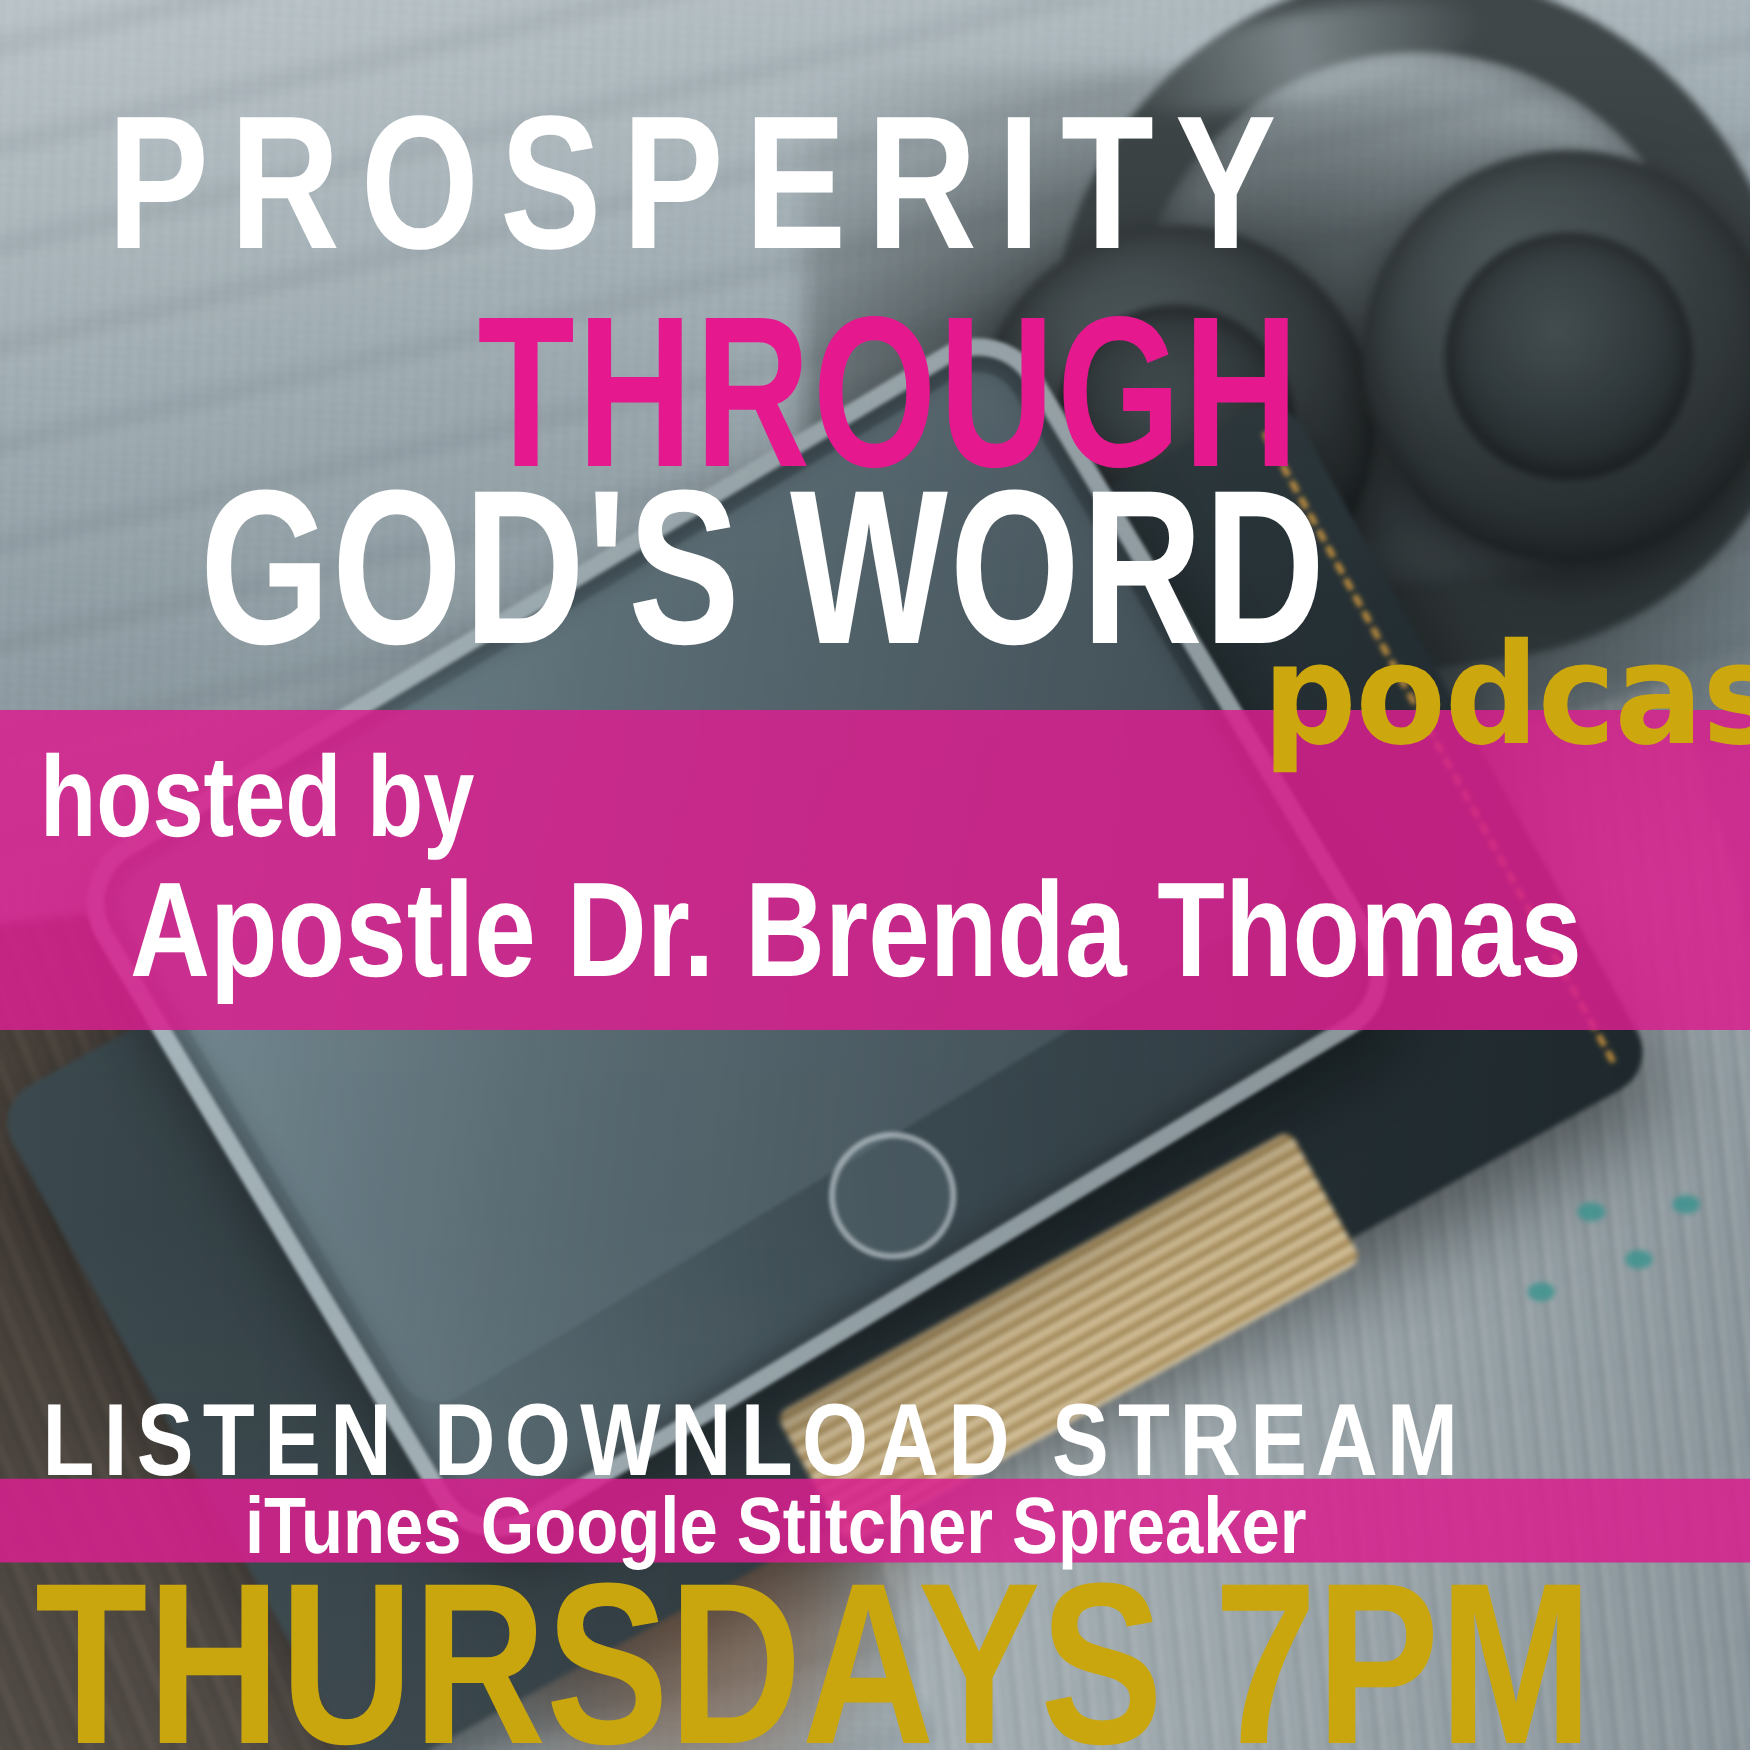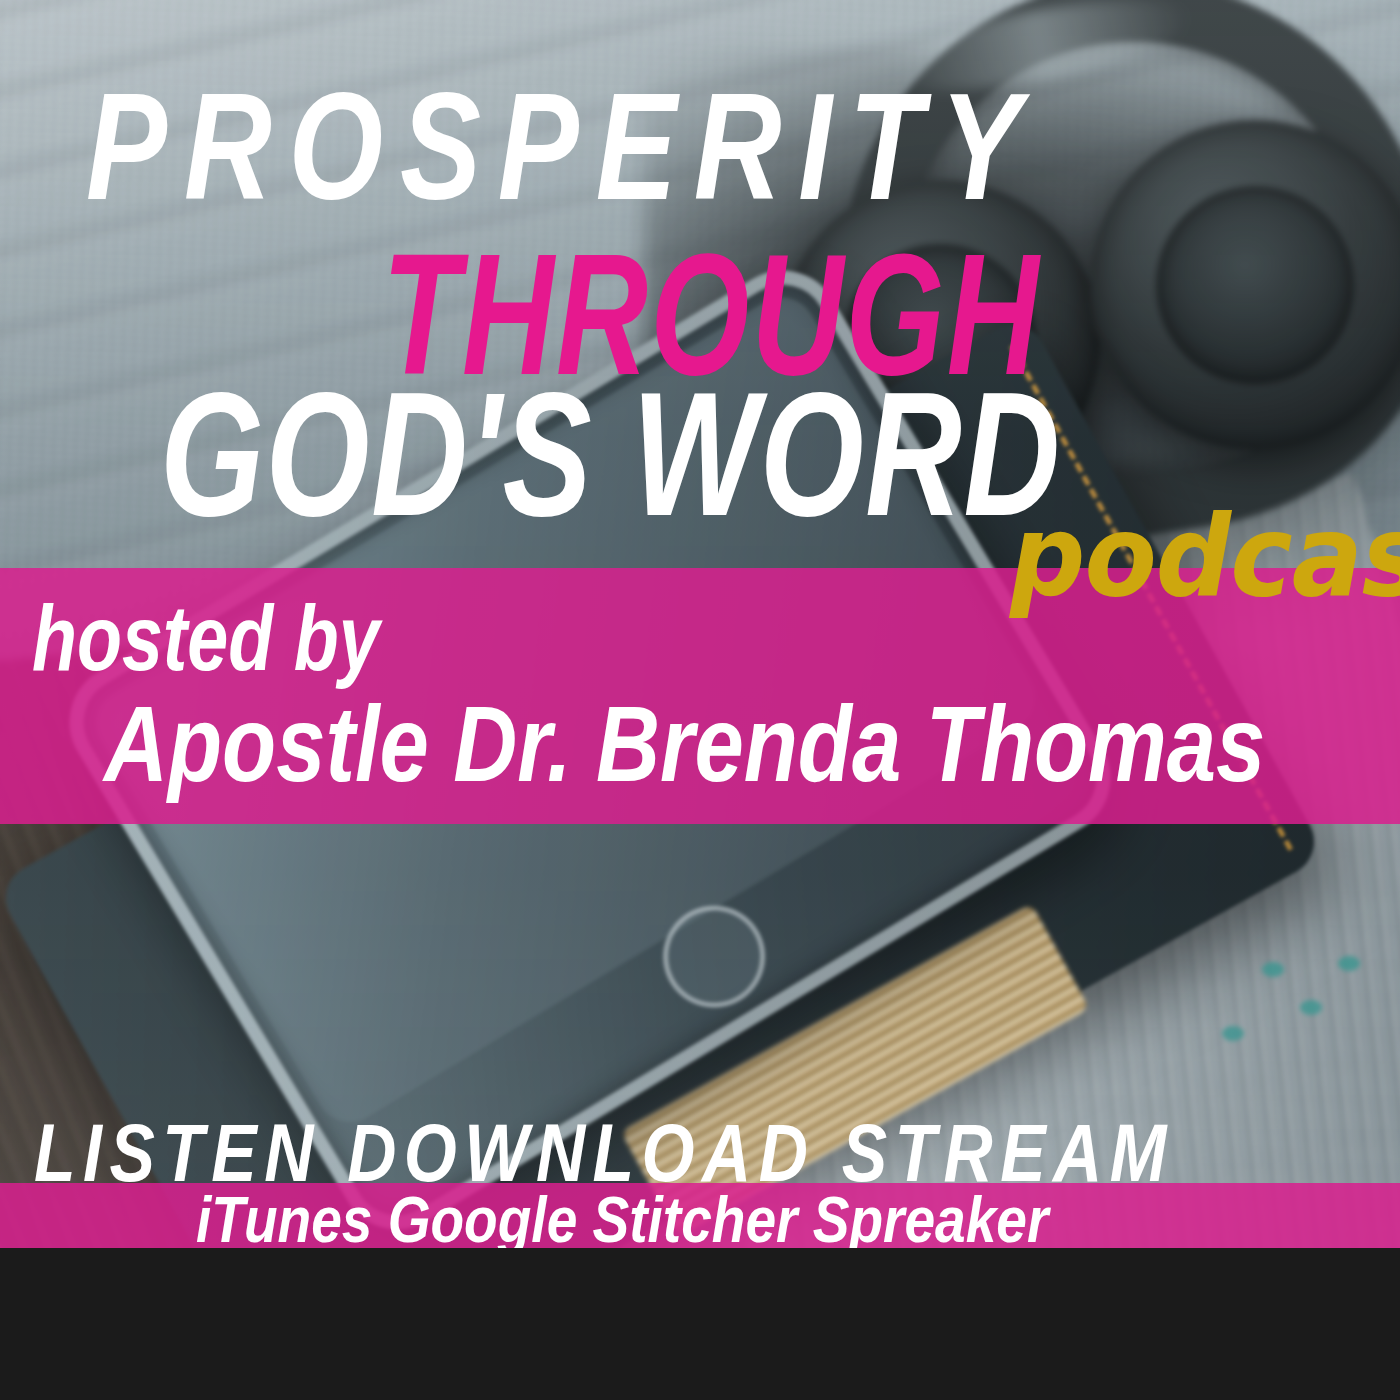--- a/index.html
+++ b/index.html
@@ -3,25 +3,24 @@
 <meta charset="utf-8">
 <style>
   html, body {
     margin: 0;
     padding: 0;
     background: #1b1b1b;
   }
   #cover {
     position: relative;
     width: 1400px;
-    height: 1248px;
+    height: 1400px;
     overflow: hidden;
     font-family: "Liberation Sans", sans-serif;
     background: #8c9aa0;
-    font-style: italic;
     -webkit-font-smoothing: antialiased;
   }
 
   
   .photo {
     position: absolute;
     inset: 0;
     overflow: hidden;
   }
   

